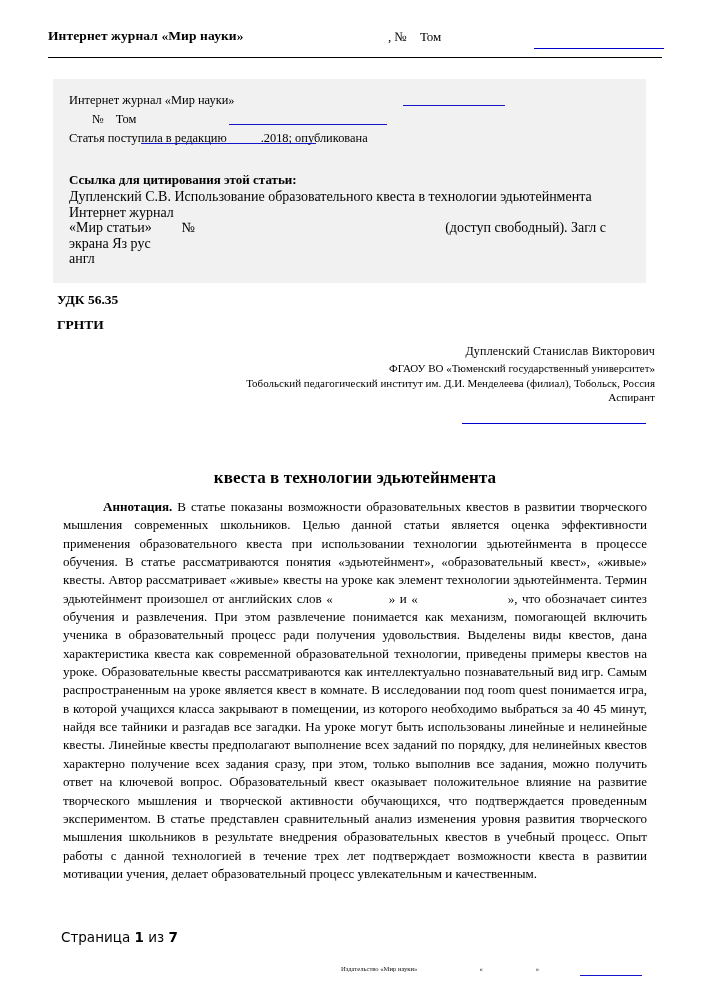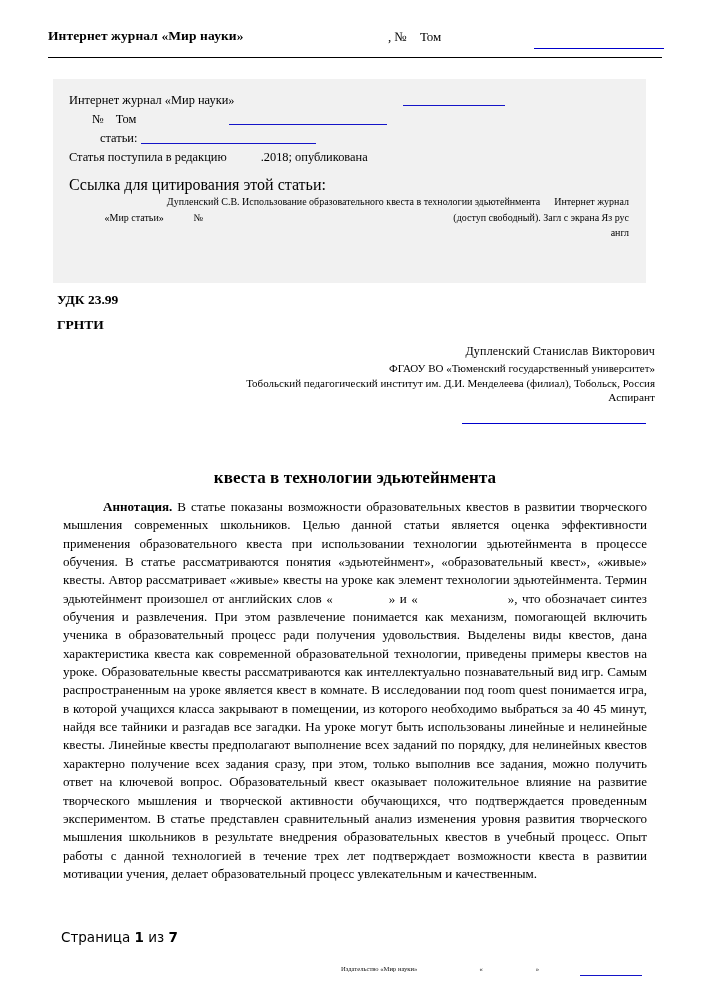--- a/index.html
+++ b/index.html
@@ -96,30 +96,30 @@
   .ib-rule {
     position: absolute;
     height: 0;
     border-bottom: 1.4px solid #1414c8;
   }
   .ib-rule.r1 { left: 334px; top: 14px;  width: 102px; }
   .ib-rule.r2 { left: 160px; top: 33px;  width: 158px; }
   .ib-rule.r3 { left: 72px;  top: 52px;  width: 175px; }
 
   .ib-cite-head {
-    font-size: 16px;
-    font-weight: normal;
+    font-size: 13px;
+    font-weight: bold;
     line-height: 18px;
-    margin-top: 9px;
+    margin-top: 23px;
   }
   .ib-cite-body {
-    font-size: 10px;
+    font-size: 14px;
     line-height: 15.5px;
     width: 560px;
-    text-align: right;
+    text-align: left;
   }
   .ib-cite-body .bigsp { display: inline-block; width: 30px; }
   .ib-cite-body .hugesp { display: inline-block; width: 250px; }
   .ib-cite-body .medsp { display: inline-block; width: 14px; }
 
   
   .udk {
     position: absolute;
     left: 57px;
     top: 292px;
@@ -237,35 +237,34 @@
   <div class="runhead-link"></div>
   <div class="rule-top"></div>
 
   <div class="infobox">
     <div class="infobox-inner">
 
       <div class="ib-line"><span>Интернет журнал «Мир науки»</span></div>
 
       <div class="ib-line indent1"><span>№</span><span class="ib-gap-s"></span><span>Том</span></div>
 
-      <div class="ib-line indent2"><span>статьи:</span></div>
 
       <div class="ib-line"><span>Статья поступила в редакцию</span><span class="ib-gap-m"></span><span>.2018; опубликована</span></div>
 
       <div class="ib-rule r1"></div>
       <div class="ib-rule r2"></div>
       <div class="ib-rule r3"></div>
 
       <div class="ib-cite-head">Ссылка для цитирования этой статьи:</div>
 
       <div class="ib-cite-body"><span>Дупленский С.В. Использование образовательного квеста в технологии эдьютейнмента</span><span class="medsp"></span><span>Интернет журнал</span><br><span>«Мир статьи»</span><span class="bigsp"></span><span>№</span><span class="hugesp"></span><span>(доступ свободный). Загл  с экрана  Яз  рус</span><br><span>англ</span></div>
     </div>
   </div>
 
-  <div class="udk">УДК 23.99</div>
+  <div class="udk">УДК 56.35</div>
   <div class="grnti">ГРНТИ</div>
 
   <div class="author-block">
     <div class="author-name">Дупленский Станислав Викторович</div>
     <div class="author-aff">ФГАОУ ВО «Тюменский государственный университет»</div>
     <div class="author-aff">Тобольский педагогический институт им. Д.И. Менделеева (филиал), Тобольск, Россия</div>
     <div class="author-role">Аспирант</div>
   </div>
   <div class="author-link"></div>
 

